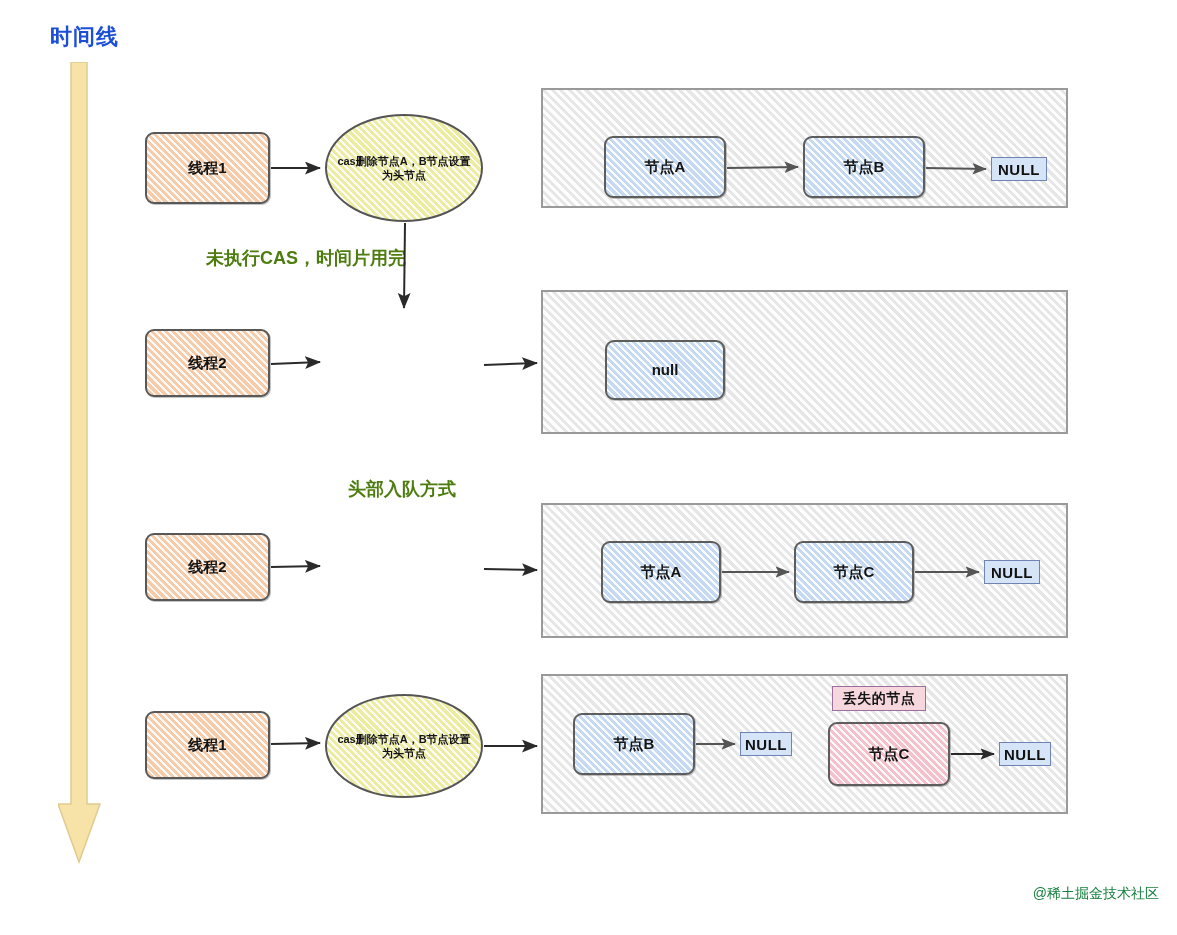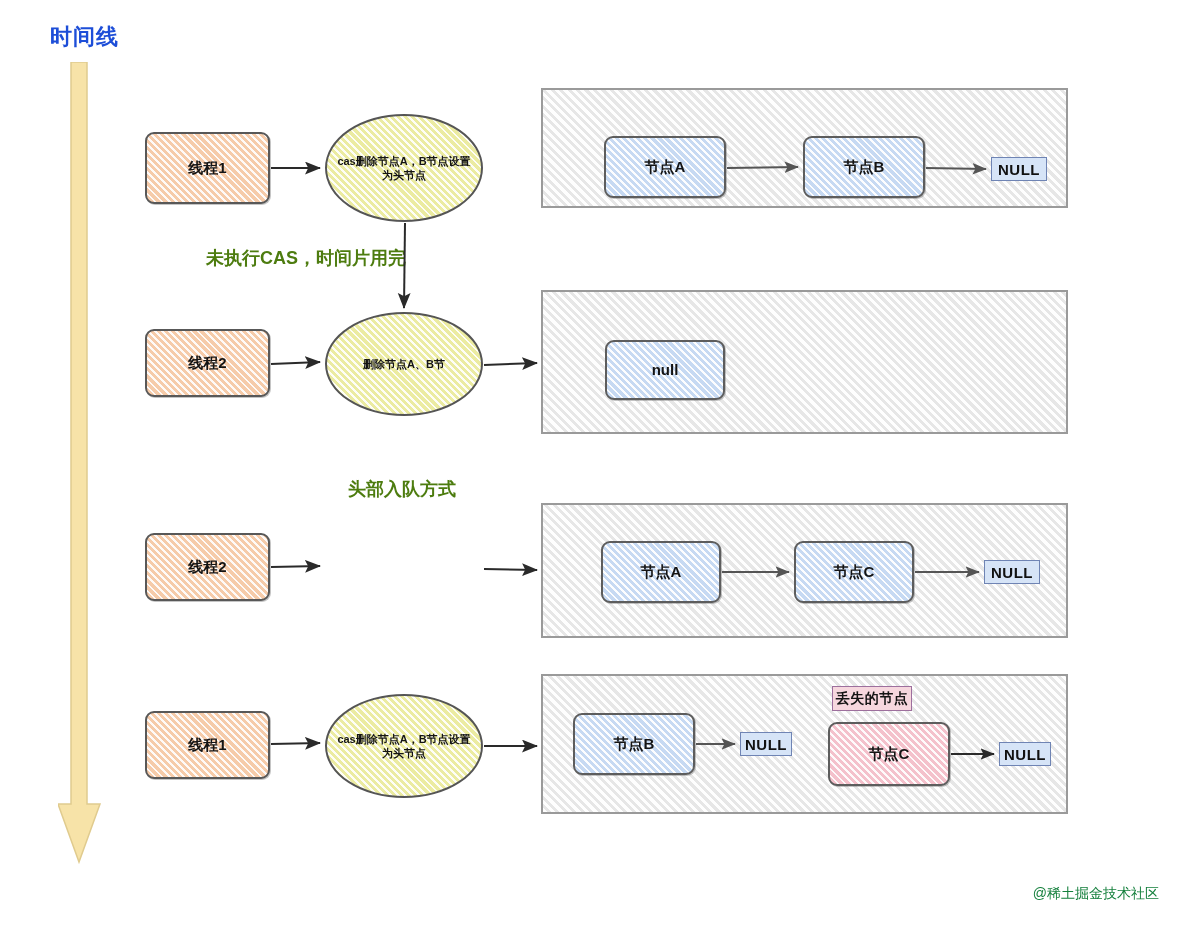--- a/index.html
+++ b/index.html
@@ -214,23 +214,20 @@
   <div class="null-box" style="left:991px; top:157px; width:56px; height:24px;">
     <span>NULL</span>
   </div>
 
   <div class="caption" style="left:206px; top:246px;">未执行CAS，时间片用完</div>
 
   <div class="node-box thread-box" style="left:145px; top:329px; width:125px; height:68px;">
     <span>线程2</span>
   </div>
 
-  <div class="ellipse" style="left:325px; top:312px; width:158px; height:104px;">
-    <span>删除节点A、B节</span>
-  </div>
 
   <div class="panel" style="left:541px; top:290px; width:527px; height:144px;"></div>
 
   <div class="node-box blue-box" style="left:605px; top:340px; width:120px; height:60px;">
     <span>null</span>
   </div>
 
   <div class="caption" style="left:348px; top:477px;">头部入队方式</div>
 
   <div class="node-box thread-box" style="left:145px; top:533px; width:125px; height:68px;">
@@ -263,21 +260,21 @@
   <div class="panel" style="left:541px; top:674px; width:527px; height:140px;"></div>
 
   <div class="node-box blue-box" style="left:573px; top:713px; width:122px; height:62px;">
     <span>节点B</span>
   </div>
 
   <div class="null-box" style="left:740px; top:732px; width:52px; height:24px;">
     <span>NULL</span>
   </div>
 
-  <div class="lost-label" style="left:832px; top:686px; width:80px; height:25px;">
+  <div class="lost-label" style="left:832px; top:686px; width:94px; height:25px;">
     <span>丢失的节点</span>
   </div>
 
   <div class="node-box pink-box" style="left:828px; top:722px; width:122px; height:64px;">
     <span>节点C</span>
   </div>
 
   <div class="null-box" style="left:999px; top:742px; width:52px; height:24px;">
     <span>NULL</span>
   </div>

